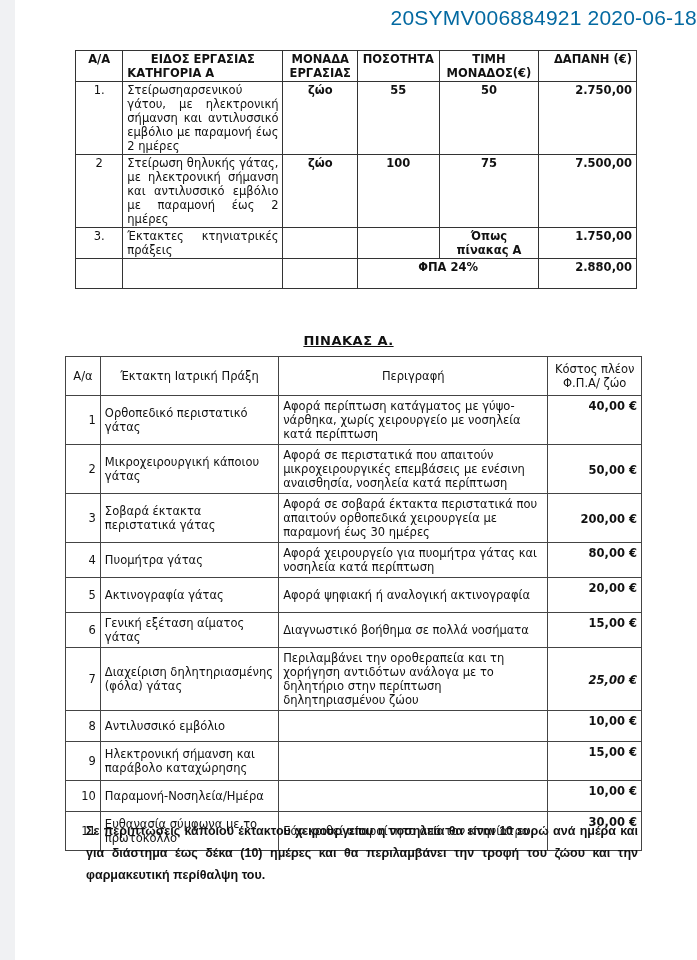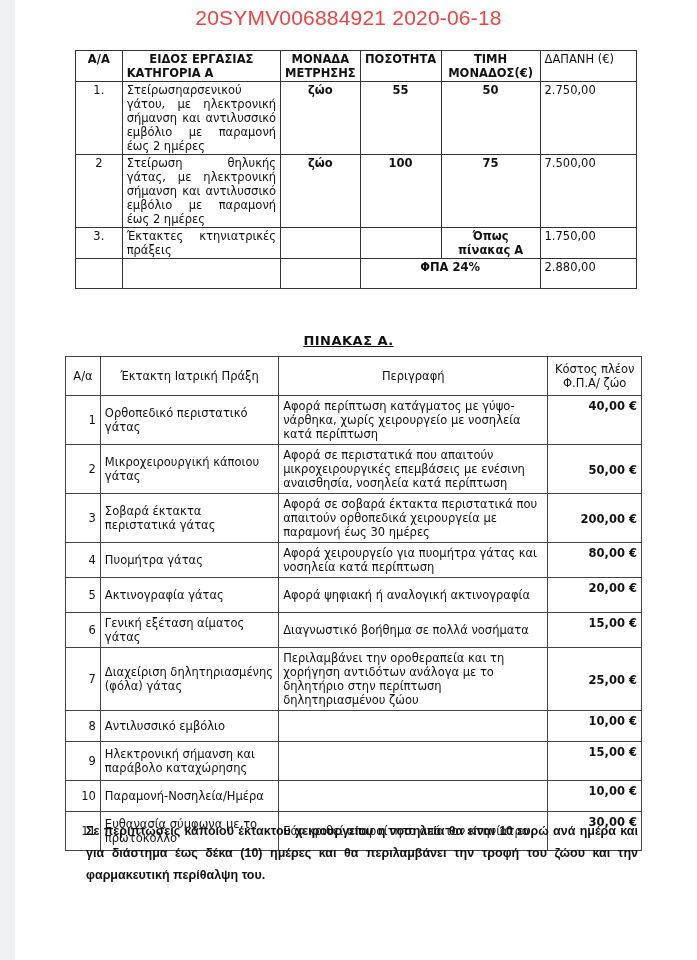--- a/index.html
+++ b/index.html
@@ -9,41 +9,41 @@
     font-family: "DejaVu Sans", sans-serif;
     color: #111;
     position: relative;
   }
   .left-strip {
     position: absolute; left: 0; top: 0; width: 15px; height: 960px;
     background: #f0f1f3;
   }
   .doc-title {
     position: absolute; top: 6px; left: 0; width: 697px;
-    text-align: center;
+    text-align: right;
     font-family: "Liberation Sans", sans-serif;
-    font-size: 21px; letter-spacing: 0.2px; color: #ef4444;
+    font-size: 21px; letter-spacing: 0.2px; color: #0369a1;
   }
   
   table { border-collapse: collapse; }
   .t1 {
     position: absolute; left: 75px; top: 50px; width: 562px;
     font-size: 11.5px;
   }
   .t1 td, .t1 th {
     border: 1px solid #333; padding: 1px 4px; vertical-align: top;
     line-height: 14px;
   }
   .t1 th { font-weight: bold; text-align: center; }
   .t1 .c-aa { width: 38px; text-align: center; }
   .t1 .c-desc { width: 150px; text-align: justify; text-align-last: left; }
   .t1 .c-unit { width: 65px; text-align: center; font-weight: bold; }
   .t1 .c-qty { width: 72px; text-align: center; font-weight: bold; }
   .t1 .c-price { width: 90px; text-align: center; font-weight: bold; }
-  .t1 .c-cost { width: 88px; text-align: left; font-weight: normal; }
+  .t1 .c-cost { width: 88px; text-align: right; font-weight: bold; }
   .t1 tr.item td { height: 56px; }
   .t1 tr.item3 td { height: 28px; }
   .t1 tr.sum td { height: 27px; vertical-align: top; }
   .t1 .sum-label { text-align: center; font-weight: bold; }
   .section-title {
     position: absolute; top: 333px; left: 0; width: 697px; text-align: center;
     font-weight: bold; font-size: 13px; text-decoration: underline; letter-spacing: 0.5px;
   }
   
   .t2 {
@@ -73,21 +73,21 @@
 
 <div class="left-strip"></div>
 
 <div class="doc-title">20SYMV006884921 2020-06-18</div>
 
 <table class="t1">
   <thead>
     <tr>
       <th class="c-aa">Α/Α</th>
       <th class="c-desc" style="text-align:center">ΕΙΔΟΣ ΕΡΓΑΣΙΑΣ ΚΑΤΗΓΟΡΙΑ Α</th>
-      <th class="c-unit">ΜΟΝΑΔΑ ΜΕΤΡΗΣΗΣ</th>
+      <th class="c-unit">ΜΟΝΑΔΑ ΕΡΓΑΣΙΑΣ</th>
       <th class="c-qty">ΠΟΣΟΤΗΤΑ</th>
       <th class="c-price">ΤΙΜΗ ΜΟΝΑΔΟΣ(€)</th>
       <th class="c-cost">ΔΑΠΑΝΗ (€)</th>
     </tr>
   </thead>
   <tbody>
     <tr class="item">
       <td class="c-aa">1.</td>
       <td class="c-desc">Στείρωσηαρσενικού γάτου, με ηλεκτρονική σήμανση και αντιλυσσικό εμβόλιο με παραμονή έως 2 ημέρες</td>
       <td class="c-unit">ζώο</td>
@@ -166,21 +166,21 @@
       <tr>
         <td class="c-n" style="height: 30px;">6</td>
         <td class="c-act" style="height: 30px;">Γενική εξέταση αίματος γάτας</td>
         <td class="c-desc" style="height: 30px;">Διαγνωστικό βοήθημα σε πολλά νοσήματα</td>
         <td class="c-cost" style="height: 30px;">15,00 €</td>
       </tr>
       <tr class="r-mid">
         <td class="c-n" style="height: 58px;">7</td>
         <td class="c-act" style="height: 58px;">Διαχείριση δηλητηριασμένης (φόλα) γάτας</td>
         <td class="c-desc" style="height: 58px;">Περιλαμβάνει την οροθεραπεία και τη χορήγηση αντιδότων ανάλογα με το δηλητήριο στην περίπτωση δηλητηριασμένου ζώου</td>
-        <td class="c-cost" style="height: 58px;">25,00 €</td>
+        <td class="c-cost" style="height: 58px; font-style: italic;">25,00 €</td>
       </tr>
       <tr>
         <td class="c-n" style="height: 26px;">8</td>
         <td class="c-act" style="height: 26px;">Αντιλυσσικό εμβόλιο</td>
         <td class="c-desc" style="height: 26px;"></td>
         <td class="c-cost" style="height: 26px;">10,00 €</td>
       </tr>
       <tr>
         <td class="c-n" style="height: 34px;">9</td>
         <td class="c-act" style="height: 34px;">Ηλεκτρονική σήμανση και παράβολο καταχώρησης</td>

